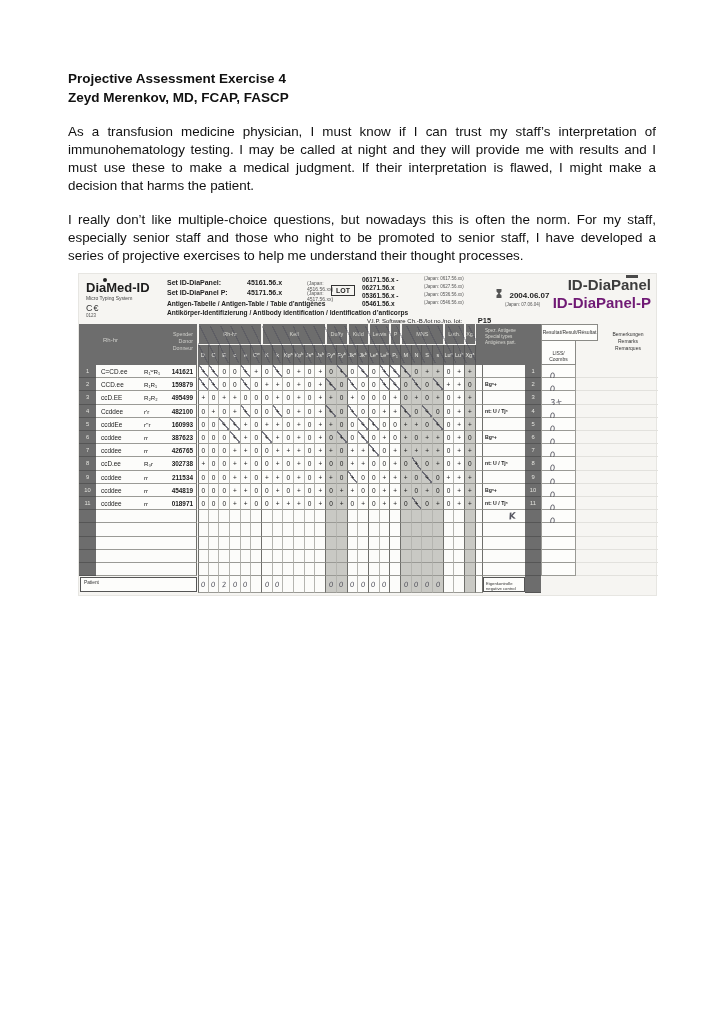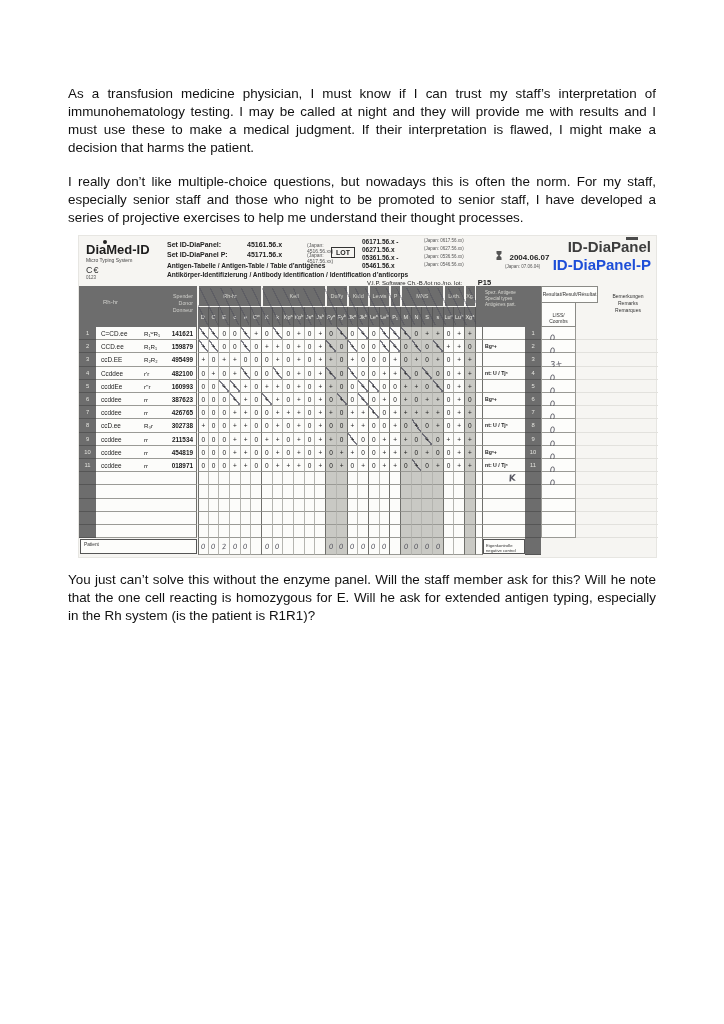--- a/index.html
+++ b/index.html
@@ -17,20 +17,22 @@
         display:inline-block;transform:rotate(-8deg);}
   .struck{background-image:linear-gradient(to top right,transparent 44%,rgba(70,70,85,.7) 44%,rgba(70,70,85,.7) 54%,transparent 54%);}
   .hleft{position:absolute;font-size:7px;color:#222;}
   .small{font-size:5px;color:#555;}
 </style>
 </head>
 <body>
 
 <div class="pg">
   <div class="content">
+    <div class="title-line">Projective Assessment Exercise 4</div>
+    <div class="title-line">Zeyd Merenkov, MD, FCAP, FASCP</div>
     <p class="para">As a transfusion medicine physician, I must know if I can trust my staff’s interpretation of immunohematology testing.  I may be called at night and they will provide me with results and I must use these to make a medical judgment.  If their interpretation is flawed, I might make a decision that harms the patient.</p>
     <p class="para">I really don’t like multiple-choice questions, but nowadays this is often the norm.  For my staff, especially senior staff and those who night to be promoted to senior staff, I have developed a series of projective exercises to help me understand their thought processes.</p>
 
     <div class="panel">
 
       <div style="position:absolute;left:547px;top:1px;width:12px;height:3px;background:#4a4a4a;"></div>
 
       <div style="position:absolute;left:7px;top:4px;">
         <div style="position:absolute;left:17px;top:0px;width:4px;height:4px;border-radius:50%;background:#222;"></div>
         <div style="font-weight:bold;font-size:13px;letter-spacing:0px;color:#1d1d1d;margin-top:2px;">DiaMed-ID</div>
@@ -83,21 +85,21 @@
         <span style="display:inline-block;vertical-align:top;margin-right:3px;">
           <svg width="6" height="9" viewBox="0 0 6 9">
               <path d="M0.5 0h5v2.4L3.6 4.5 5.5 6.6V9h-5V6.6l1.9-2.1L0.5 2.4z" fill="#555"></path>
             </svg>
         </span>
         <span style="font-size:8px;font-weight:bold;color:#222;margin-top:16px;">2004.06.07</span>
         <div class="small" style="margin-left:9px;font-size:4.5px;">(Japan: 07.06.04)</div>
       </div>
 
       <div style="position:absolute;right:5px;top:2px;font-size:15px;font-weight:bold;color:#3d3d3d;">ID-DiaPanel</div>
-      <div style="position:absolute;right:5px;top:20px;font-size:15px;font-weight:bold;color:#1d4ed8;">ID-DiaPanel-P</div>
+      <div style="position:absolute;right:5px;top:20px;font-size:15px;font-weight:bold;color:#701a75;">ID-DiaPanel-P</div>
 
       <div id="panel-table" style="position:absolute;left:0;top:0;width:579px;height:323px;">
           <div style="position: absolute; left: 0px; top: 50px; width: 118px; height: 41px; background-color: rgb(109, 109, 109);">
             <div style="position: absolute; left: 24px; top: 13px; font-size: 6px; color: rgb(207, 207, 203);">Rh-hr</div>
             <div style="position: absolute; right: 4px; top: 7px; font-size: 5.3px; line-height: 7px; color: rgb(207, 207, 203); text-align: right;">
               <div>Spender</div>
               <div>Donor</div>
               <div>Donneur</div>
             </div>
           </div>
@@ -757,15 +759,14 @@
           <div style="position: absolute; left: 386px; top: 302.2px; width: 10.68px; height: 17px; border-right: 1px solid rgb(111, 111, 107); border-bottom: 1px solid rgb(154, 154, 149); background-color: rgb(201, 201, 196); font-size: 6.5px; line-height: 17px; text-align: center; color: rgb(26, 26, 26);"></div>
           <div style="position: absolute; left: 396.68px; top: 302.2px; width: 7px; height: 17px; background-color: rgb(252, 252, 250); border-right: 1px solid rgb(111, 111, 107); border-bottom: 1px solid rgb(154, 154, 149);"></div>
           <div style="position: absolute; left: 404px; top: 303.2px; width: 42px; height: 15px; background-color: rgb(253, 253, 251); border: 1px solid rgb(85, 85, 85); font-size: 4.2px; line-height: 5px; color: rgb(51, 51, 51); padding: 3px 2px;">
             <div>Eigenkontrolle</div>
             <div>negative control</div>
           </div>
           <div style="position: absolute; left: 446px; top: 302.2px; width: 16px; height: 17px; background-color: rgb(109, 109, 109); border-bottom: 1px solid rgb(85, 85, 85);"></div>
         </div>
     </div>
 
-    <p class="para" style="margin-top:13px;">You just can’t solve this without the enzyme panel.  Will the staff member ask for this?  Will he note that the one cell reacting is homozygous for E.  Will he ask for extended antigen typing, especially in the Rh system (is the patient is R1R1)?</p>
   </div>
 </div>
 
 </body></html>

